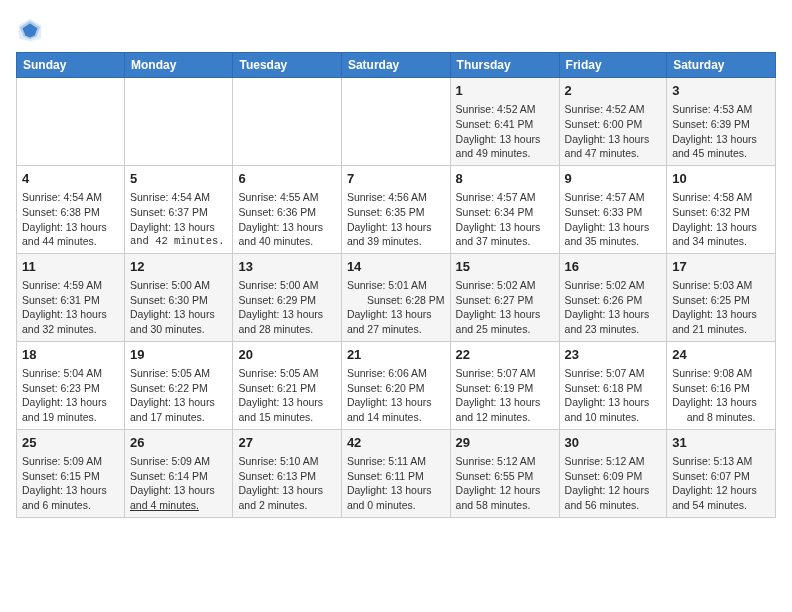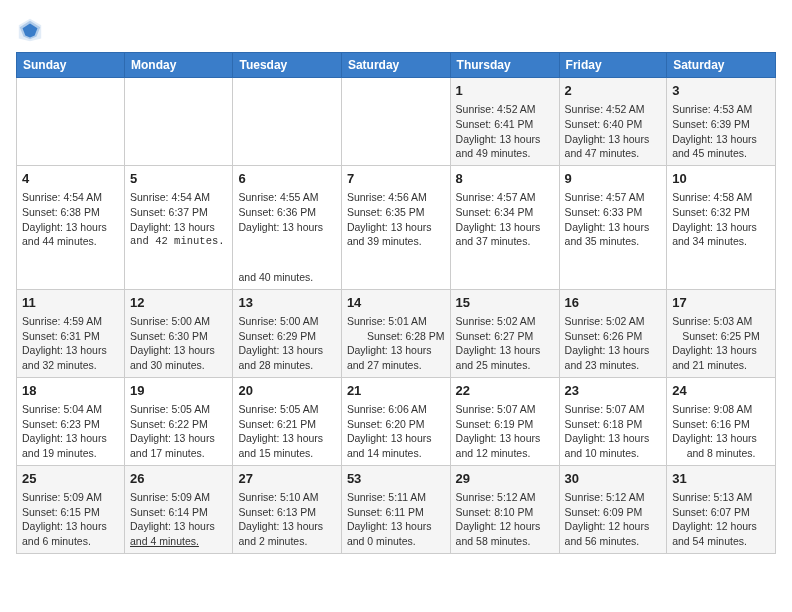--- a/index.html
+++ b/index.html
@@ -126,21 +126,21 @@
         <td>
           <span class="day-num">1</span>
           <span style="display: block;">Sunrise: 4:52 AM</span>
           <span style="display: block;">Sunset: 6:41 PM</span>
           <span style="display: block;">Daylight: 13 hours</span>
           <span style="display: block;">and 49 minutes.</span>
         </td>
         <td>
           <span class="day-num">2</span>
           <span style="display: block;">Sunrise: 4:52 AM</span>
-          <span style="display: block;">Sunset: 6:40 PM</span>
+          <span style="display: block;">Sunset: 6:00 PM</span>
           <span style="display: block;">Daylight: 13 hours</span>
           <span style="display: block;">and 47 minutes.</span>
         </td>
         <td>
           <span class="day-num">3</span>
           <span style="display: block;">Sunrise: 4:53 AM</span>
           <span style="display: block;">Sunset: 6:39 PM</span>
           <span style="display: block;">Daylight: 13 hours</span>
           <span style="display: block;">and 45 minutes.</span>
         </td>
@@ -158,21 +158,21 @@
           <span style="display: block;">Sunrise: 4:54 AM</span>
           <span style="display: block;">Sunset: 6:37 PM</span>
           <span style="display: block;">Daylight: 13 hours</span>
           <span style="display: block; font-family: Liberation Mono, monospace;">and 42 minutes.</span>
         </td>
         <td>
           <span class="day-num">6</span>
           <span style="display: block;">Sunrise: 4:55 AM</span>
           <span style="display: block;">Sunset: 6:36 PM</span>
           <span style="display: block;">Daylight: 13 hours</span>
-          <span style="display: block; margin-top: 36px;">and 40 minutes.</span>
+          <span style="display: block;">and 40 minutes.</span>
         </td>
         <td>
           <span class="day-num">7</span>
           <span style="display: block;">Sunrise: 4:56 AM</span>
           <span style="display: block;">Sunset: 6:35 PM</span>
           <span style="display: block;">Daylight: 13 hours</span>
           <span style="display: block;">and 39 minutes.</span>
         </td>
         <td>
           <span class="day-num">8</span>
@@ -235,21 +235,21 @@
         <td>
           <span class="day-num">16</span>
           <span style="display: block;">Sunrise: 5:02 AM</span>
           <span style="display: block;">Sunset: 6:26 PM</span>
           <span style="display: block;">Daylight: 13 hours</span>
           <span style="display: block;">and 23 minutes.</span>
         </td>
         <td>
           <span class="day-num">17</span>
           <span style="display: block;">Sunrise: 5:03 AM</span>
-          <span style="display: block; margin-left: 10px;">Sunset: 6:25 PM</span>
+          <span style="display: block;">Sunset: 6:25 PM</span>
           <span style="display: block;">Daylight: 13 hours</span>
           <span style="display: block;">and 21 minutes.</span>
         </td>
       </tr>
       <tr>
         <td>
           <span class="day-num">18</span>
           <span style="display: block;">Sunrise: 5:04 AM</span>
           <span style="display: block;">Sunset: 6:23 PM</span>
           <span style="display: block;">Daylight: 13 hours</span>
@@ -314,30 +314,30 @@
           <span style="display: block; text-decoration: underline;">and 4 minutes.</span>
         </td>
         <td>
           <span class="day-num">27</span>
           <span style="display: block;">Sunrise: 5:10 AM</span>
           <span style="display: block;">Sunset: 6:13 PM</span>
           <span style="display: block;">Daylight: 13 hours</span>
           <span style="display: block;">and 2 minutes.</span>
         </td>
         <td>
-          <span class="day-num">53</span>
+          <span class="day-num">42</span>
           <span style="display: block;">Sunrise: 5:11 AM</span>
           <span style="display: block;">Sunset: 6:11 PM</span>
           <span style="display: block;">Daylight: 13 hours</span>
           <span style="display: block;">and 0 minutes.</span>
         </td>
         <td>
           <span class="day-num">29</span>
           <span style="display: block;">Sunrise: 5:12 AM</span>
-          <span style="display: block;">Sunset: 8:10 PM</span>
+          <span style="display: block;">Sunset: 6:55 PM</span>
           <span style="display: block;">Daylight: 12 hours</span>
           <span style="display: block;">and 58 minutes.</span>
         </td>
         <td>
           <span class="day-num">30</span>
           <span style="display: block;">Sunrise: 5:12 AM</span>
           <span style="display: block;">Sunset: 6:09 PM</span>
           <span style="display: block;">Daylight: 12 hours</span>
           <span style="display: block;">and 56 minutes.</span>
         </td>

